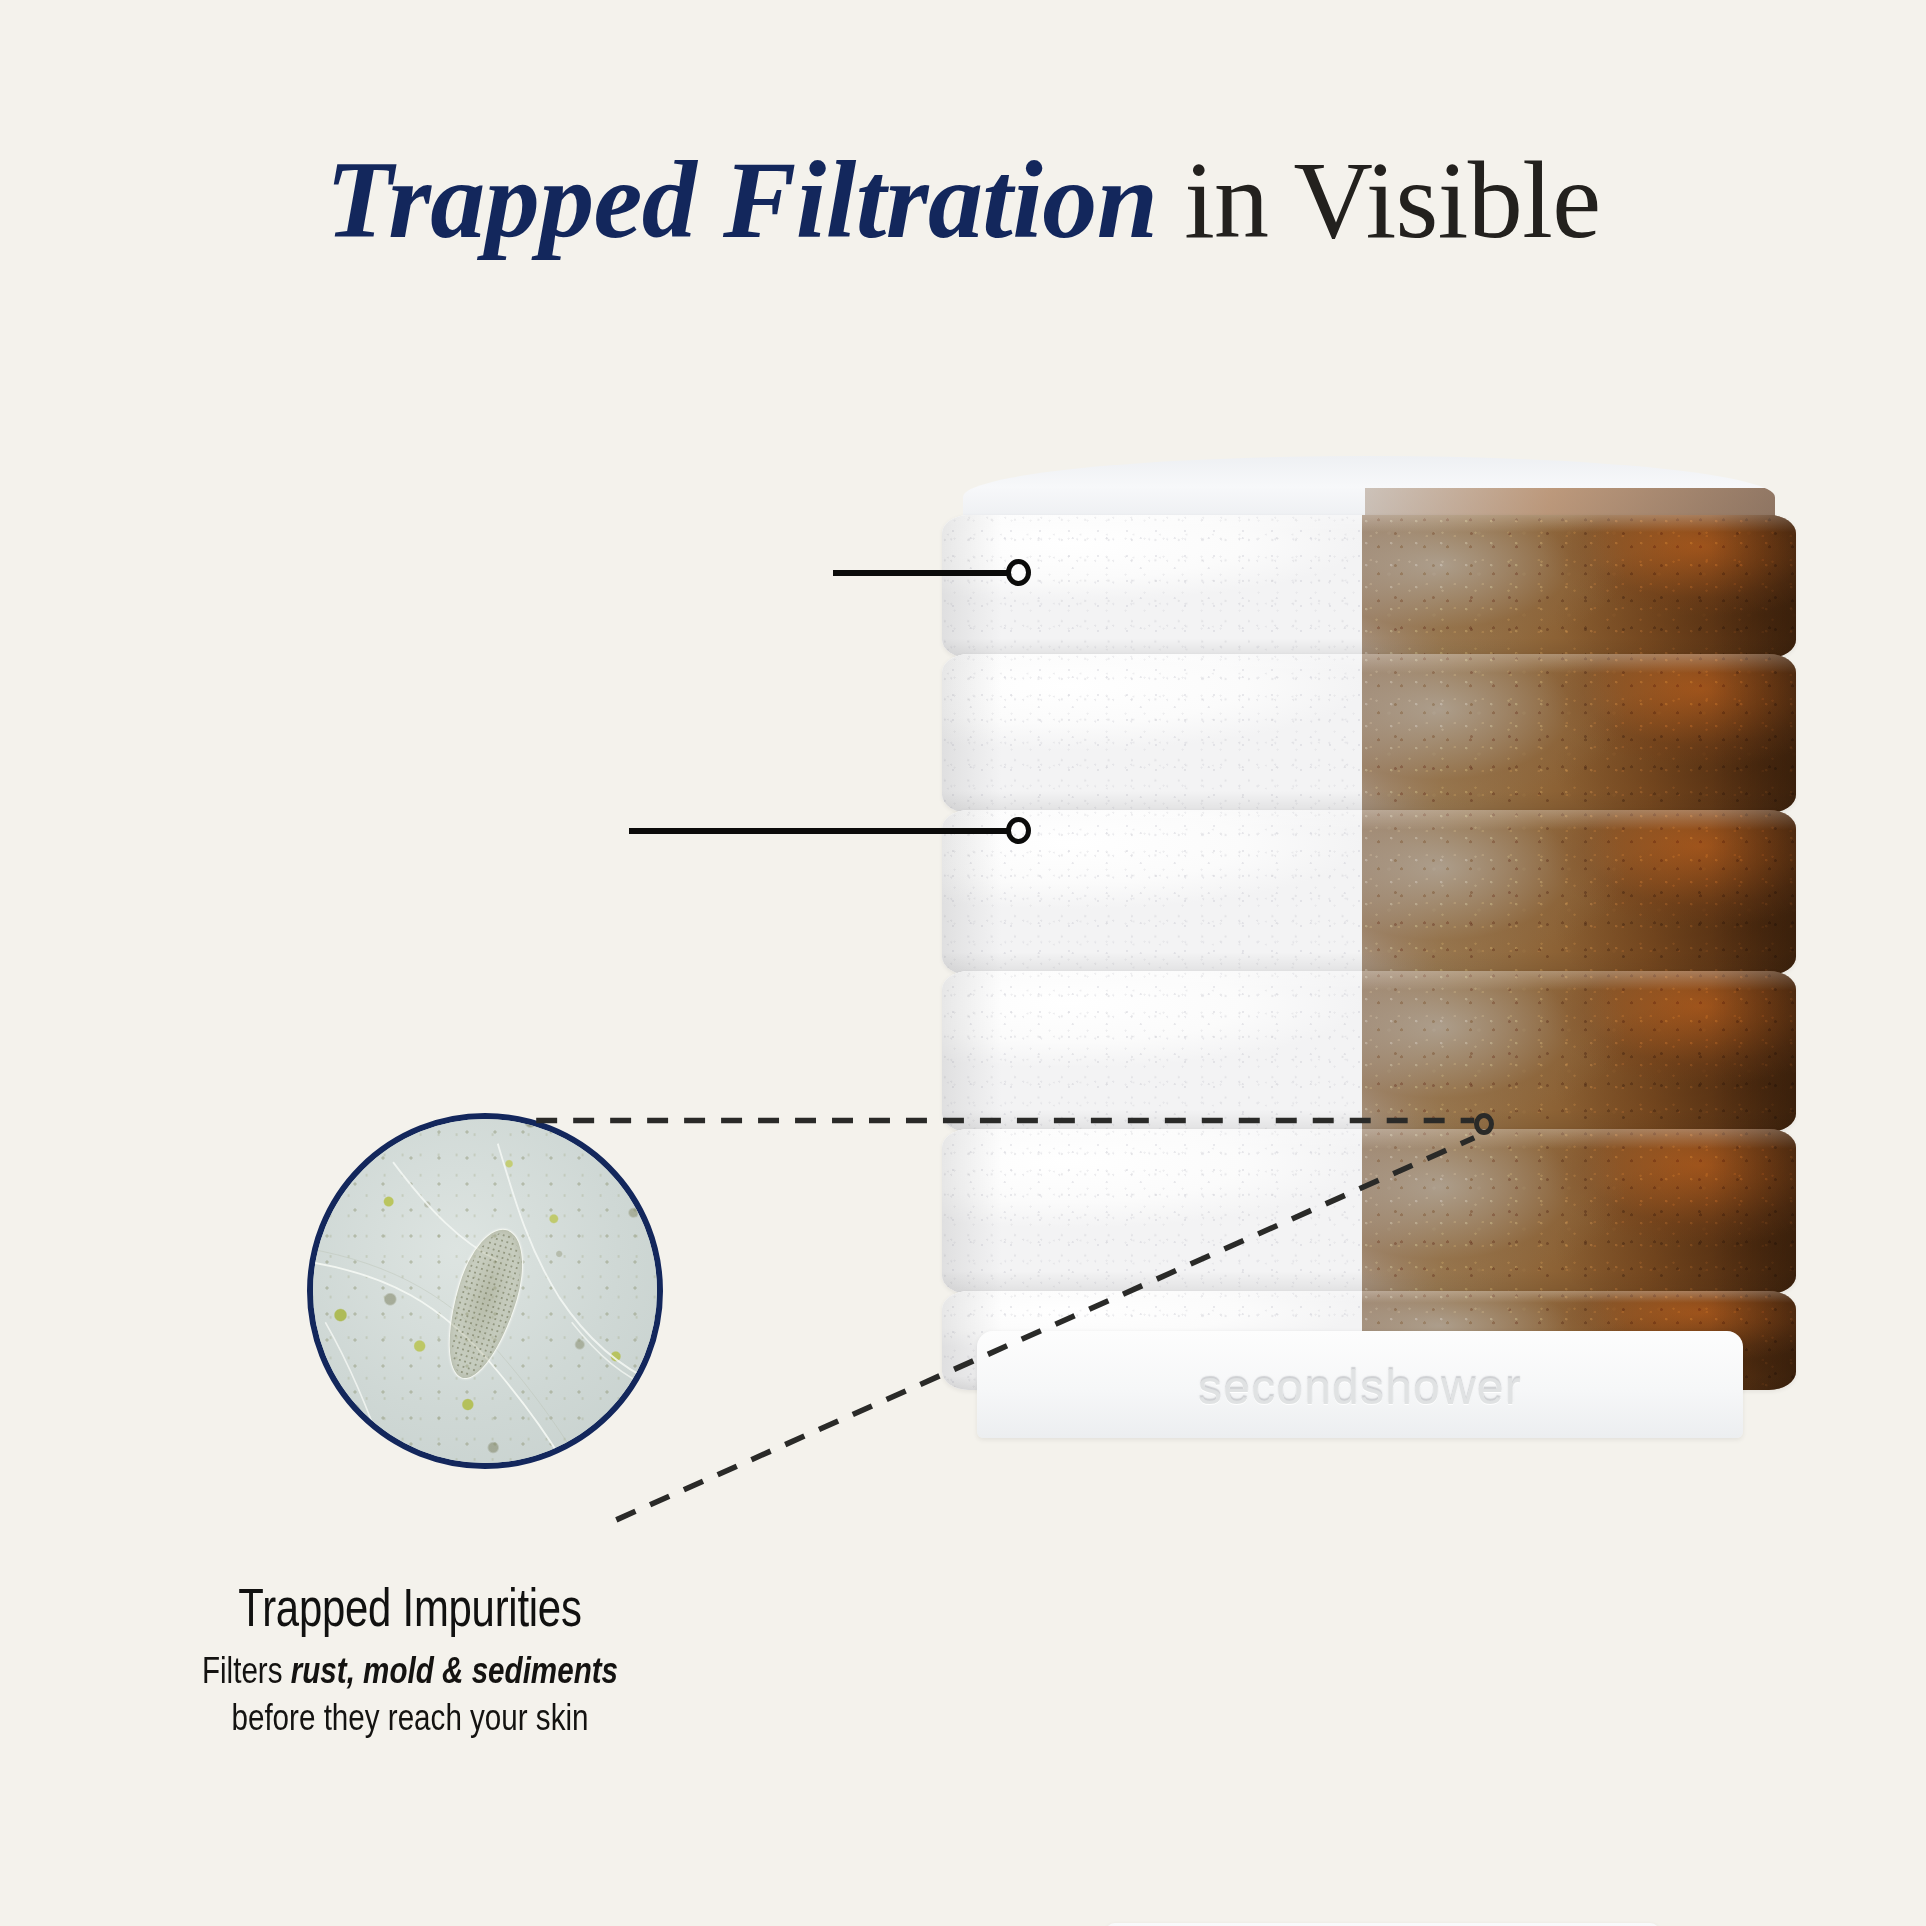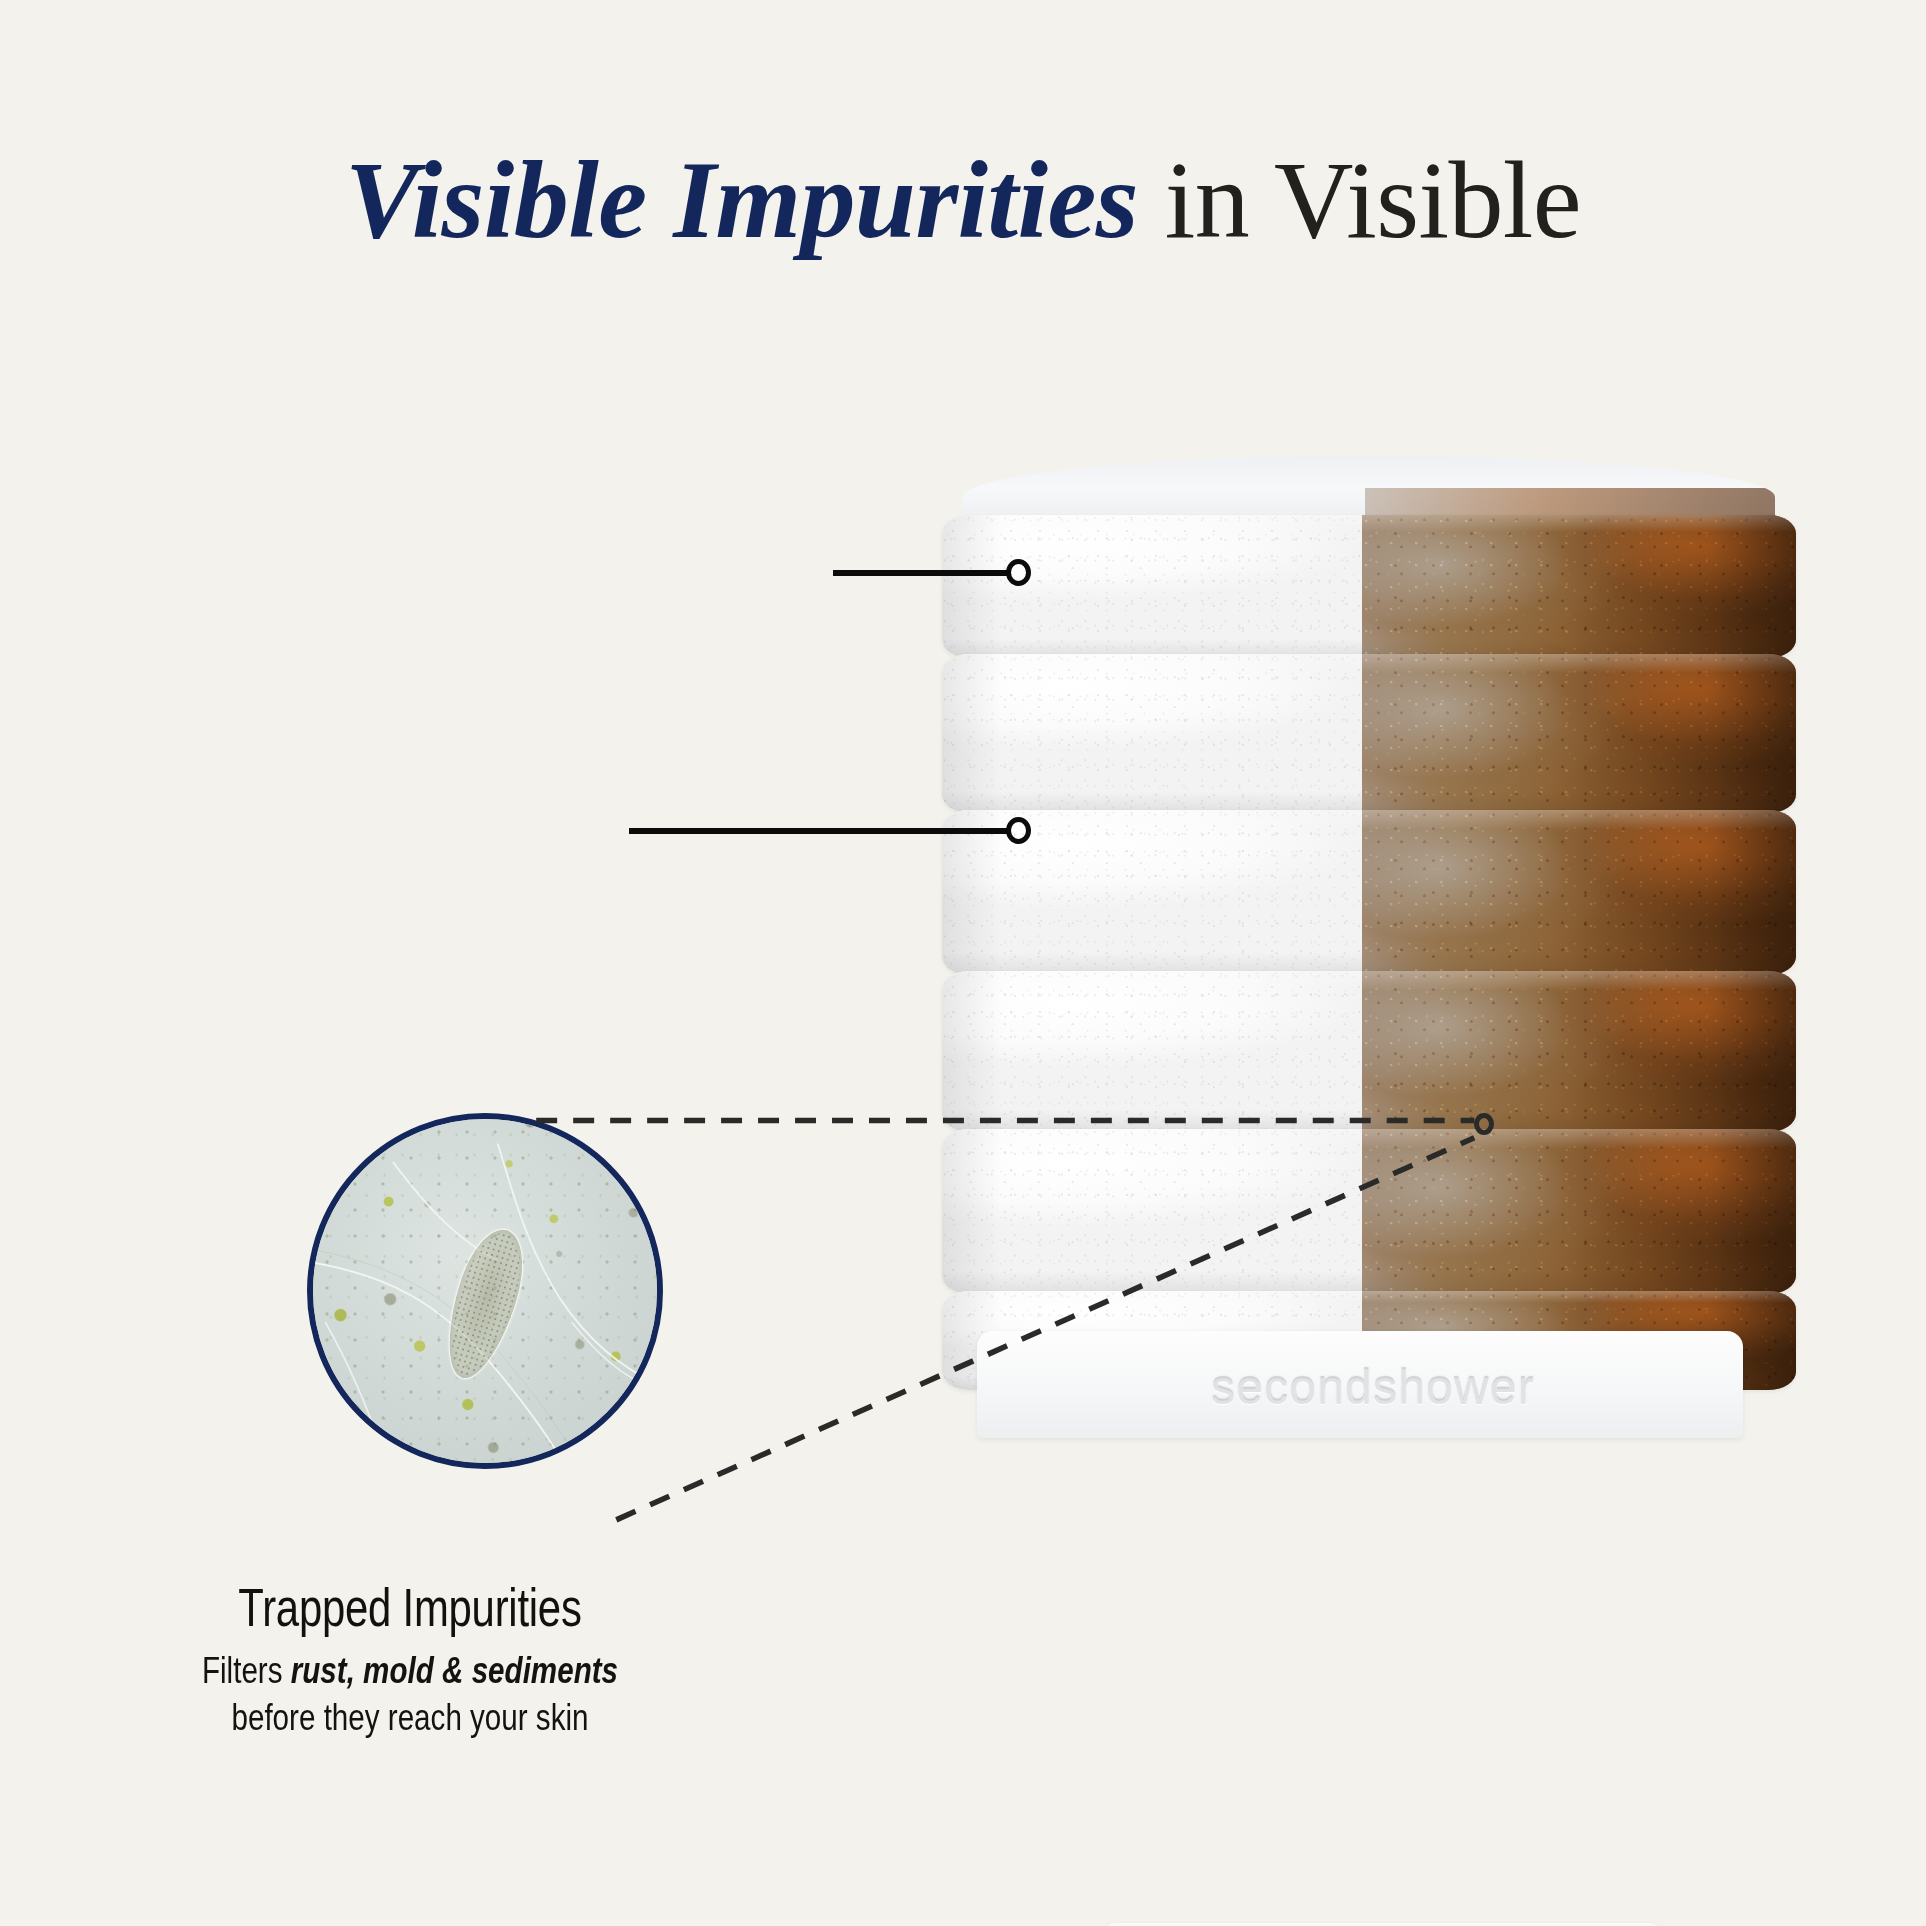--- a/index.html
+++ b/index.html
@@ -158,21 +158,20 @@
   }
   #emboss{
     position:absolute;left:0;top:52%;width:100%;
     transform:translateY(-50%);
     text-align:center;
     font-family:"Liberation Sans", sans-serif;
     font-size:48px;letter-spacing:1.2px;
     color:rgba(222,224,226,.95);
     text-shadow:0 1.2px 0 rgba(255,255,255,.95), 0 -1.2px 1.2px rgba(170,172,176,.55);
     user-select:none;
-    margin-left:13px;
   }
 
   
   #base{
     position:absolute;left:163px;top:1467px;width:555px;height:197px;
   }
   #base .ring1{
     position:absolute;left:0;top:0;width:100%;height:44px;
     background:linear-gradient(180deg,#f9fafb,#eceef1);
     border-radius:10px;
@@ -275,21 +274,21 @@
     transform:scaleX(0.80);white-space:nowrap;
   }
   #callout3 .c3-body em{font-style:italic;font-weight:700;}
 </style>
 </head>
 <body>
 
 <div class="stage">
 
   <div id="title">
-    <span class="t-em">Visible Impurities</span><span class="t-rest"> in Visible</span>
+    <span class="t-em">Trapped Filtration</span><span class="t-rest"> in Visible</span>
   </div>
 
   <div id="cartridge">
 
     <div id="cap-top">
       <div class="cap-rust"></div>
     </div>
 
     <div class="cart-band" style="top:59px;height:143px;">
       <div class="half-white"></div>

